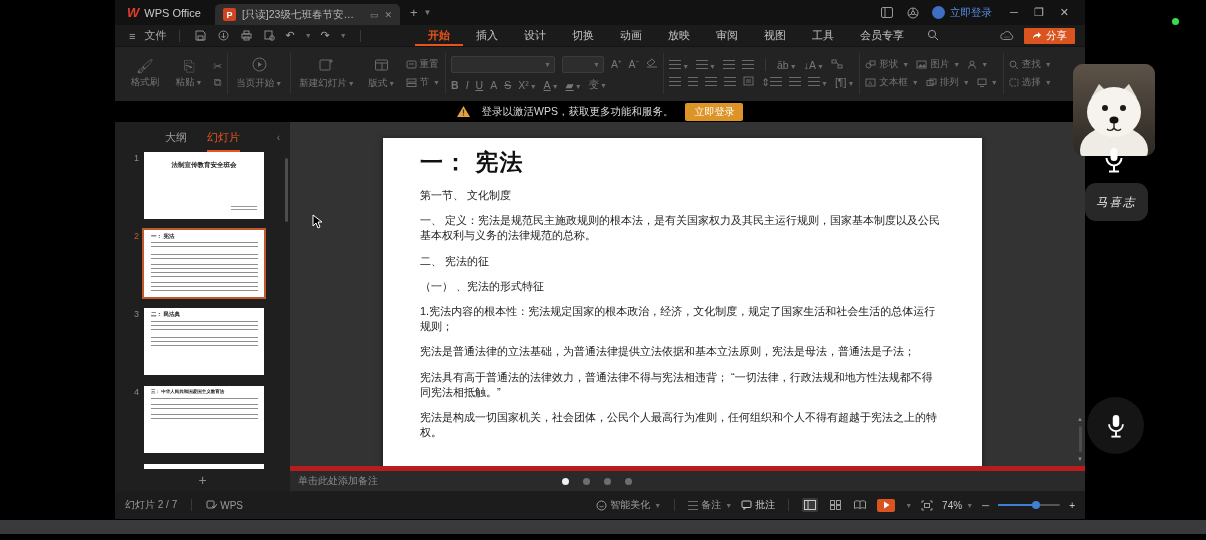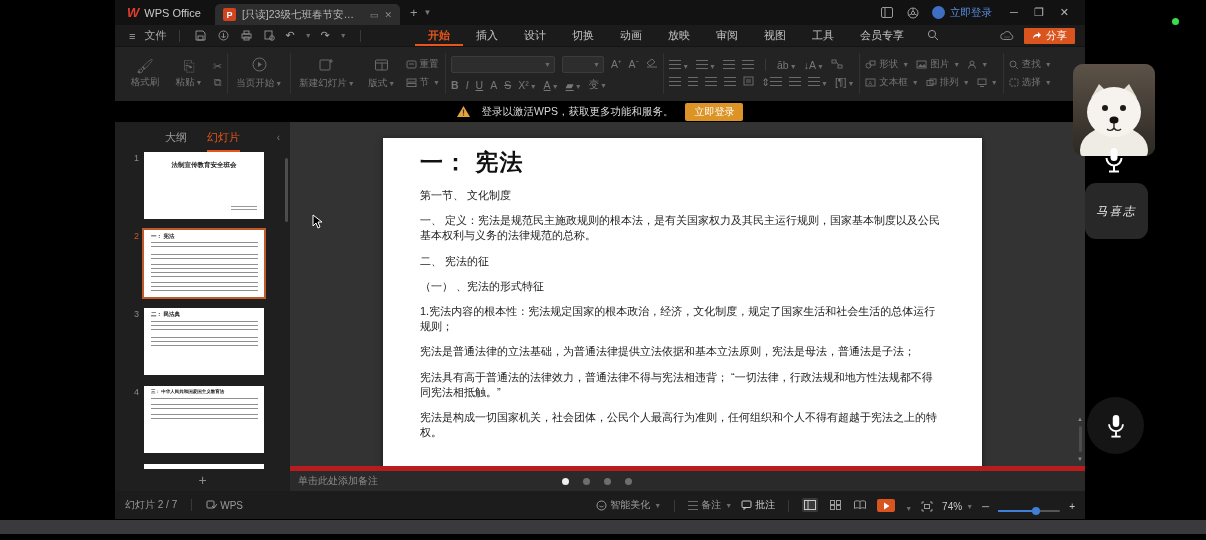--- a/index.html
+++ b/index.html
@@ -104,35 +104,35 @@
 
   .notesbar{height:20px;background:#2a2a2a;border-top:5px solid #b91c1c;display:flex;align-items:center;
             font-size:10px;color:#8a8a8a;padding-left:8px;flex:none;position:relative;}
   .dots{position:absolute;left:272px;top:0;height:100%;display:flex;align-items:center;gap:14px;}
   .dot{width:7px;height:7px;border-radius:50%;background:#6e6e6e;cursor:pointer;}
   .dot.on{background:#efefef;}
 
   
   .statusbar{height:28px;background:#1c1c1c;display:flex;align-items:center;font-size:10px;
              color:#9a9a9a;padding:0 10px;gap:10px;flex:none;}
-  .sb-right{margin-left:auto;display:flex;align-items:flex-end;gap:9px;}
+  .sb-right{margin-left:auto;display:flex;align-items:center;gap:9px;}
   .sb-item{display:flex;align-items:center;gap:3px;cursor:pointer;}
   .viewico{width:16px;height:14px;display:flex;align-items:center;justify-content:center;border-radius:2px;cursor:pointer;}
   .viewico.on{background:#3a3a3a;}
   .playbtn{width:18px;height:13px;background:#d9541f;border-radius:2px;display:flex;align-items:center;
            justify-content:center;cursor:pointer;}
   .zslider{width:62px;height:2px;background:#555;position:relative;border-radius:1px;cursor:pointer;}
   .zfill{position:absolute;left:0;top:0;height:2px;width:55%;background:#3f7fd6;}
   .zknob{position:absolute;left:55%;top:-3px;width:8px;height:8px;border-radius:50%;background:#3f7fd6;}
 
   
   .video-tile{position:absolute;left:1073px;top:64px;width:82px;height:92px;border-radius:10px;
               overflow:hidden;background:#4a423a;}
   .mic-under{position:absolute;left:1101px;top:146px;width:26px;height:28px;}
-  .name-pill{position:absolute;left:1085px;top:183px;height:22px;padding:17px 11px;border-radius:11px;
+  .name-pill{position:absolute;left:1085px;top:183px;height:22px;padding:8px 11px;border-radius:11px;
              background:rgba(44,44,44,.9);color:#f0f0f0;font-size:11.5px;display:flex;align-items:center;
              font-style:italic;letter-spacing:2px;}
   .mic-big{position:absolute;left:1087px;top:397px;width:57px;height:57px;border-radius:50%;
            background:#151515;display:flex;align-items:center;justify-content:center;cursor:pointer;}
   .green-dot{position:absolute;left:1172px;top:18px;width:7px;height:7px;border-radius:50%;background:#35e04a;}
   .cursor{position:absolute;left:312px;top:214px;}
 </style>
 </head>
 <body>
 

